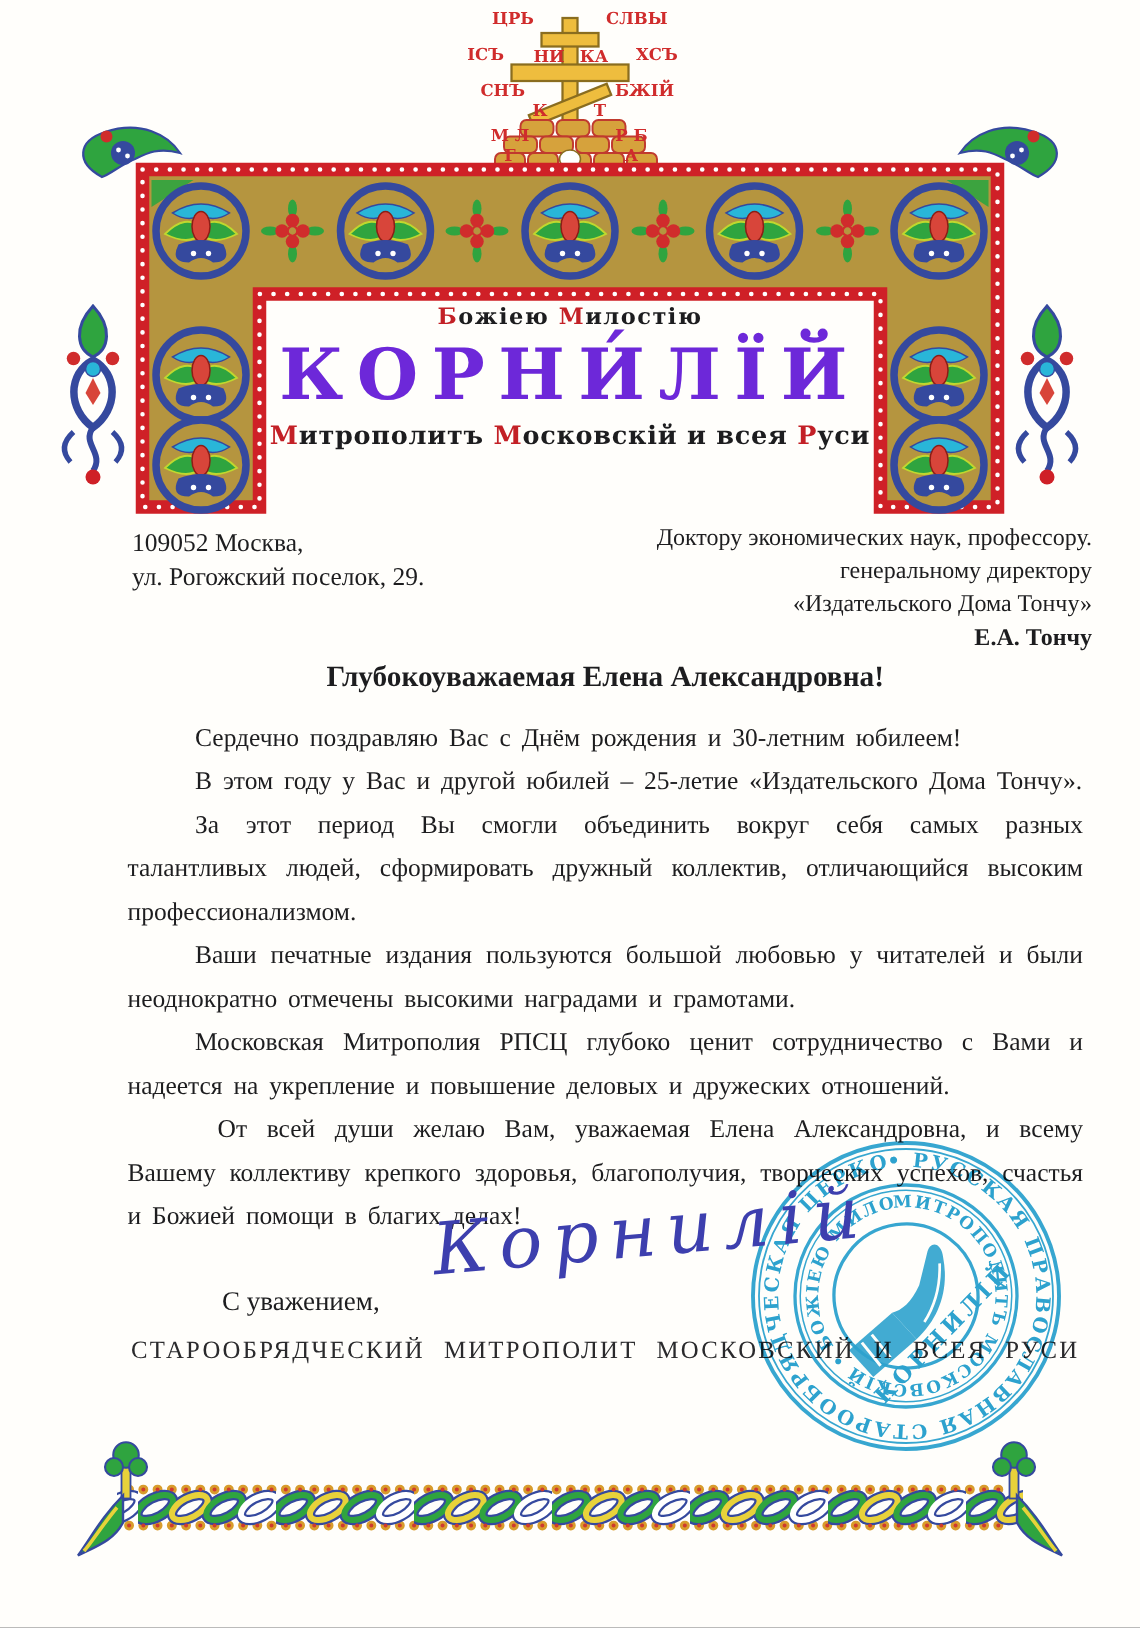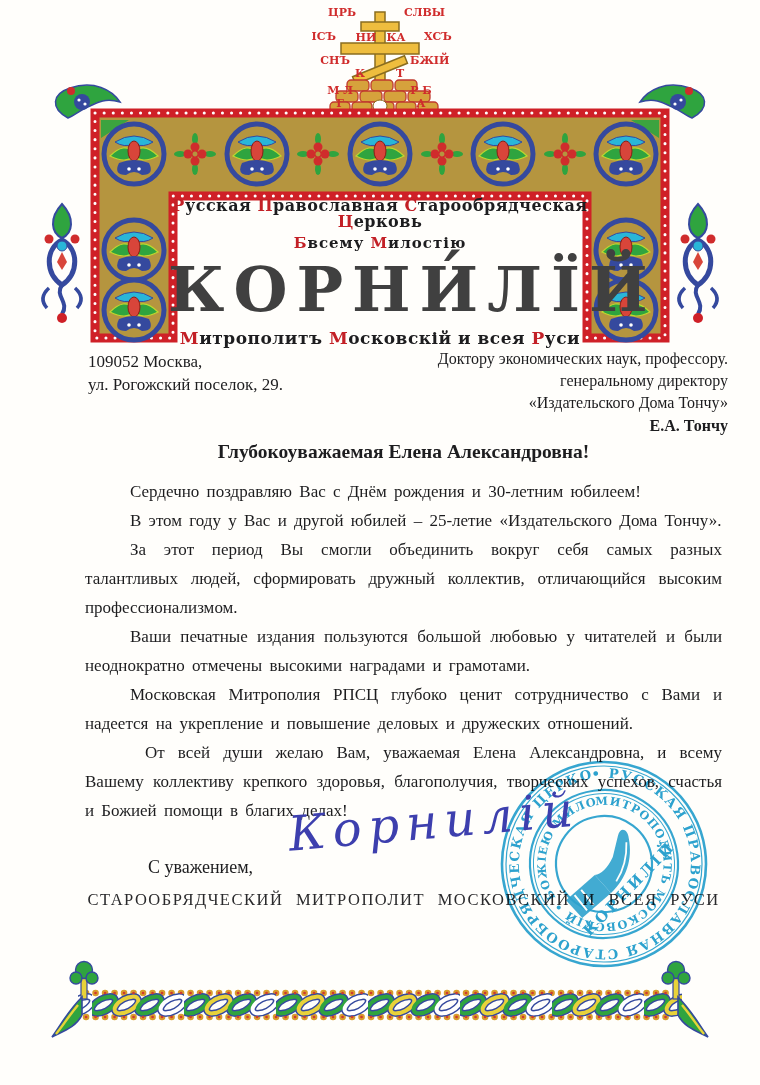--- a/index.html
+++ b/index.html
@@ -6,21 +6,21 @@
   html,body{margin:0;padding:0;background:#888;}
   .page{position:relative;width:760px;height:1085px;background:#fffefb;overflow:hidden;
         font-family:"Liberation Serif", serif;color:#1d1d1f;}
   svg text{font-family:"DejaVu Serif", serif;}
   .hdr{position:absolute;left:0;top:0;}
   
   .lh{position:absolute;left:168px;top:198px;width:424px;text-align:center;
       font-family:"DejaVu Serif", serif;font-weight:bold;line-height:1;}
   .lh .l1{font-size:16px;letter-spacing:.5px;}
   .lh .l2{font-size:15px;margin-top:6px;letter-spacing:1px;}
-  .lh .nm{font-size:62px;color:#404040;letter-spacing:9px;margin-top:8px;}
+  .lh .nm{font-size:47px;color:#6d28d9;letter-spacing:9px;margin-top:8px;}
   .lh .l4{font-size:17px;margin-top:9px;letter-spacing:.5px;}
   .r{color:#c32026;}
   
   .sender{position:absolute;left:88px;top:350px;font-size:17px;line-height:23px;}
   .recipient{position:absolute;left:392px;top:348px;width:336px;text-align:right;
              font-size:16px;line-height:22px;}
   .recipient .b{font-weight:bold;margin-top:1px;}
   .salutation{position:absolute;left:85px;top:441px;width:637px;text-align:center;
               font-weight:bold;font-size:19.5px;}
   .bodytxt{position:absolute;left:85px;top:477px;width:637px;font-size:17px;line-height:29px;}
@@ -144,22 +144,21 @@
 
     <use href="#wing" x="68" y="100"></use>
     <g transform="translate(692,100) scale(-1,1)">
         <use href="#wing"></use>
       </g>
     <use href="#pend" x="62" y="258"></use>
     <use href="#pend" x="698" y="258"></use>
   </svg>
 
   <div class="lh">
-    <div class="l1"><span class="r">Р</span><span>усская </span><span class="r">П</span><span>равославная </span><span class="r">С</span><span>тарообрядческая </span><span class="r">Ц</span><span>ерковь</span></div>
-    <div class="l2"><span class="r">Б</span><span>всему </span><span class="r">М</span><span>илостію</span></div>
+    <div class="l2"><span class="r">Б</span><span>ожіею </span><span class="r">М</span><span>илостію</span></div>
     <div class="nm">КОРНИ́ЛЇЙ</div>
     <div class="l4"><span class="r">М</span><span>итрополитъ </span><span class="r">М</span><span>осковскій и всея </span><span class="r">Р</span><span>уси</span></div>
   </div>
 
   <div class="sender">
     <div>109052  Москва,</div>
     <div>ул. Рогожский поселок, 29.</div>
   </div>
   <div class="recipient">
     <div>Доктору экономических наук, профессору.</div>

